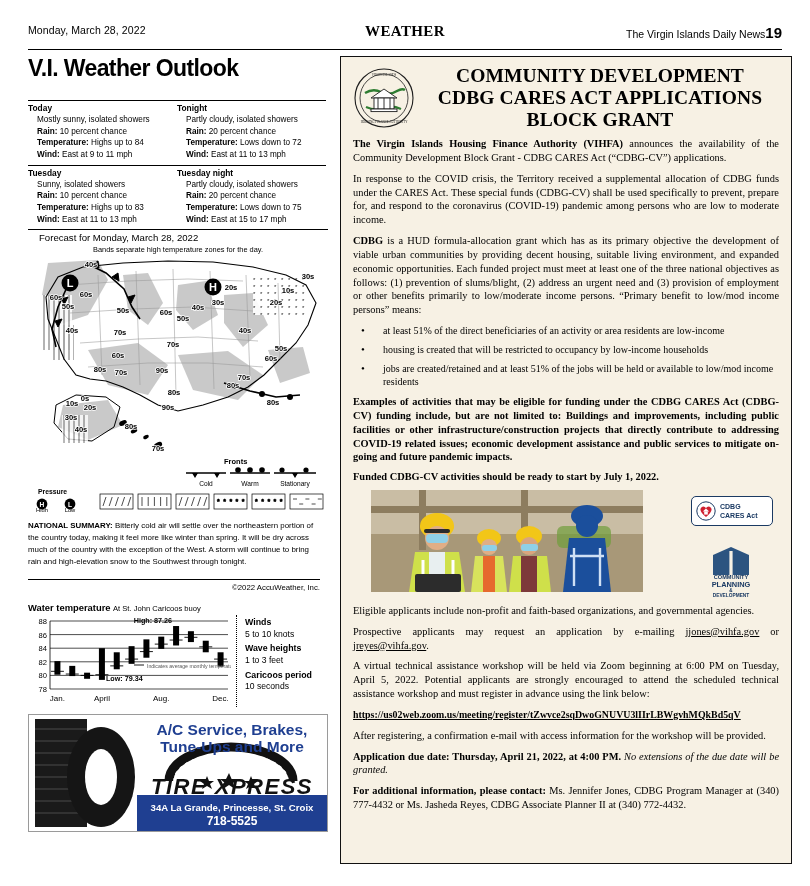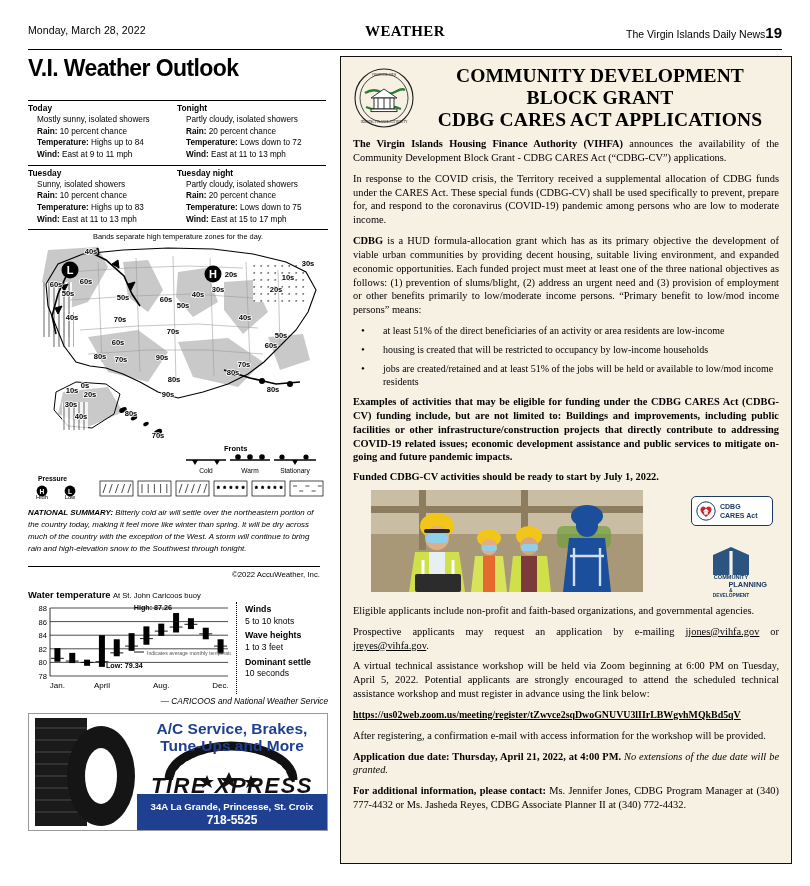--- a/index.html
+++ b/index.html
@@ -61,21 +61,20 @@
   .mapwrap { position: relative; width: 300px; height: 200px; margin-top: 1px; }
   .mapwrap svg { display: block; }
 
   
   .legend { position: relative; width: 300px; height: 56px; margin-top: 1px; }
 
   
   .summary {
     font-size: 7.9px; line-height: 1.52; margin-top: 8px; width: 292px;
     text-align: left;
-    font-style: italic;
   }
   .summary b { font-weight: bold; }
   .credit-rule { border-top: 1.2px solid #000; margin-top: 11px; width: 292px; }
   .credit { font-size: 7.8px; text-align: right; width: 292px; margin-top: 3px; }
 
   
   .wt-block { position: relative; width: 300px; margin-top: 10px; }
   .wt-head { font-size: 9px; margin-bottom: 2px; }
   .wt-head b { font-weight: bold; font-size: 9.4px; }
   .wt-head span.sub { font-size: 7.6px; }
@@ -203,20 +202,21 @@
               <div class="vi-line"><b>Rain:</b> <span>20 percent chance</span></div>
               <div class="vi-line"><b>Temperature:</b> <span>Lows down to 75</span></div>
               <div class="vi-line"><b>Wind:</b> <span>East at 15 to 17 mph</span></div>
             </div>
           </td>
         </tr>
       </tbody>
         </table>
     </div>
 
+    <div class="forecast-for">Forecast for Monday, March 28, 2022</div>
     <div class="bands-note">Bands separate high temperature zones for the day.</div>
 
     <div class="mapwrap">
       <svg width="300" height="200" viewBox="0 0 300 200">
         <defs>
           <pattern id="gray" patternUnits="userSpaceOnUse" width="3" height="3">
             <rect width="3" height="3" fill="#c9c9c9"></rect>
           </pattern>
           <pattern id="rainp" patternUnits="userSpaceOnUse" width="5" height="5">
             <rect width="5" height="5" fill="#fff"></rect>
@@ -503,25 +503,24 @@
                 <line x1="106" x2="116" y1="50" y2="50" stroke="#000" stroke-width=".9"></line>
                 <text x="119" y="52.5" font-family="Liberation Sans, sans-serif" font-size="5.2" fill="#555">Indicates average monthly temperature</text>
               </g>
           </svg>
         </div>
         <div class="marine">
           <div class="mlabel">Winds</div>
           <div class="mval">5 to 10 knots</div>
           <div class="mlabel">Wave heights</div>
           <div class="mval">1 to 3 feet</div>
-          <div class="mlabel">Dominant settle</div>
+          <div class="mlabel">Caricoos period</div>
           <div class="mval">10 seconds</div>
         </div>
       </div>
-      <div class="caricoos">— CARICOOS and National Weather Service</div>
     </div>
 
     <div class="ad">
       <svg width="298" height="116" viewBox="0 0 298 116">
         <rect width="298" height="116" fill="#fff"></rect>
 
         <g>
           <rect x="6" y="4" width="52" height="108" fill="#1a1a1a"></rect>
           <g stroke="#4a4a4a" stroke-width="1">
             <line x1="6" y1="14" x2="58" y2="14"></line>
@@ -571,22 +570,22 @@
           <line x1="25" y1="31" x2="25" y2="42"></line>
           <line x1="31" y1="31" x2="31" y2="42"></line>
           <line x1="37" y1="31" x2="37" y2="42"></line>
           <rect x="18" y="42" width="26" height="2.6"></rect>
         </g>
         <text x="31" y="9" font-size="3.1" text-anchor="middle" fill="#1d1d1d" font-family="Liberation Serif, serif">VIRGIN ISLANDS</text>
         <text x="31" y="56" font-size="3.1" text-anchor="middle" fill="#1d1d1d" font-family="Liberation Serif, serif">HOUSING FINANCE AUTHORITY</text>
       </svg>
       <div class="cd-titles">
         <div>COMMUNITY DEVELOPMENT</div>
+        <div>CDBG CARES ACT APPLICATIONS</div>
         <div>BLOCK GRANT</div>
-        <div>CDBG CARES ACT APPLICATIONS</div>
       </div>
     </div>
 
     <div class="cd-body">
       <p>
         <b>The Virgin Islands Housing Finance Authority (VIHFA)</b><span> announces the availability of the Community Development Block Grant - CDBG CARES Act (“CDBG-CV”) applications.</span>
       </p>
       <p>In response to the COVID crisis, the Territory received a supplemental allocation of CDBG funds under the CARES Act. These special funds (CDBG-CV) shall be used specifically to prevent, prepare for, and respond to the coronavirus (COVID-19) pandemic among persons who are low to moderate income.</p>
       <p>
         <b>CDBG</b><span> is a HUD formula-allocation grant which has as its primary objective the development of viable urban communities by providing decent housing, suitable living environment, and expanded economic opportunities. Each funded project must meet at least one of the three national objectives as follows: (1) prevention of slums/blight, (2) address an urgent need and (3) provision of employment or other benefits primarily to low/moderate income persons. “Primary benefit to low/mod income persons” means:</span>
@@ -672,21 +671,21 @@
             <div>CDBG</div>
             <div>CARES Act</div>
           </div>
         </div>
         <div class="logo-cpd">
           <svg width="44" height="30" viewBox="0 0 44 30" style="display:block;margin:0 auto;">
             <path d="M4,30 L4,10 L22,2 L40,10 L40,30 Z" fill="#2c5480"></path>
             <rect x="20.4" y="6" width="3.2" height="24" fill="#f7f1e4"></rect>
           </svg>
           <div class="cpdtxt" style="font-size:5.6px;">COMMUNITY</div>
-          <div class="cpdtxt" style="font-size:7.4px;text-align:right;">PLANNING</div>
+          <div class="cpdtxt" style="font-size:7.4px;">PLANNING</div>
           <div class="cpdtxt" style="font-size:4.6px;">&amp;</div>
           <div class="cpdtxt" style="font-size:4.8px;">DEVELOPMENT</div>
         </div>
       </div>
 
       <p>Eligible applicants include non-profit and faith-based organizations, and governmental agencies.</p>
       <p>
         <span>Prospective applicants may request an application by e-mailing </span><a class="ulink" href="#">jjones@vihfa.gov</a><span> or </span><a class="ulink" href="#">jreyes@vihfa.gov</a><span>.</span>
       </p>
       <p>A virtual technical assistance workshop will be held via Zoom beginning at 6:00 PM on Tuesday, April 5, 2022. Potential applicants are strongly encouraged to attend the scheduled technical assistance workshop and must register in advance using the link below:</p>

